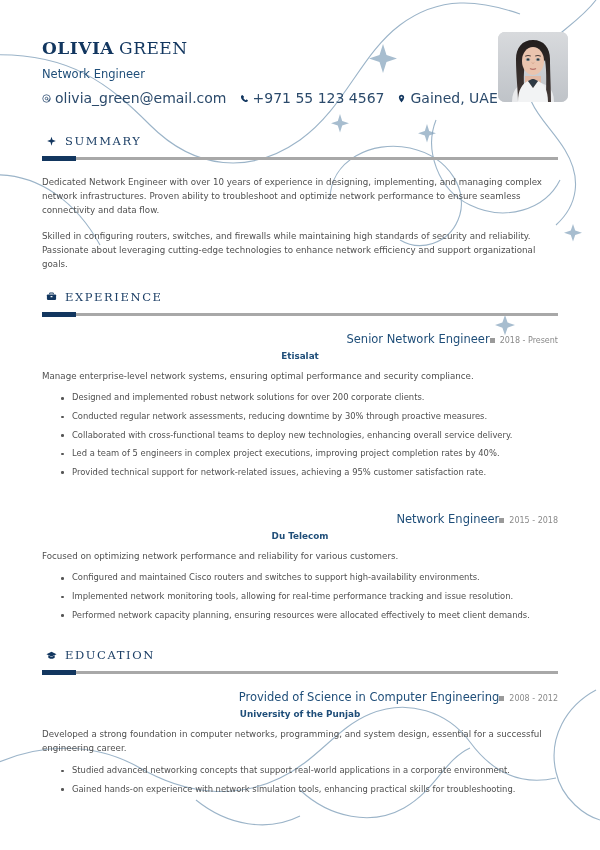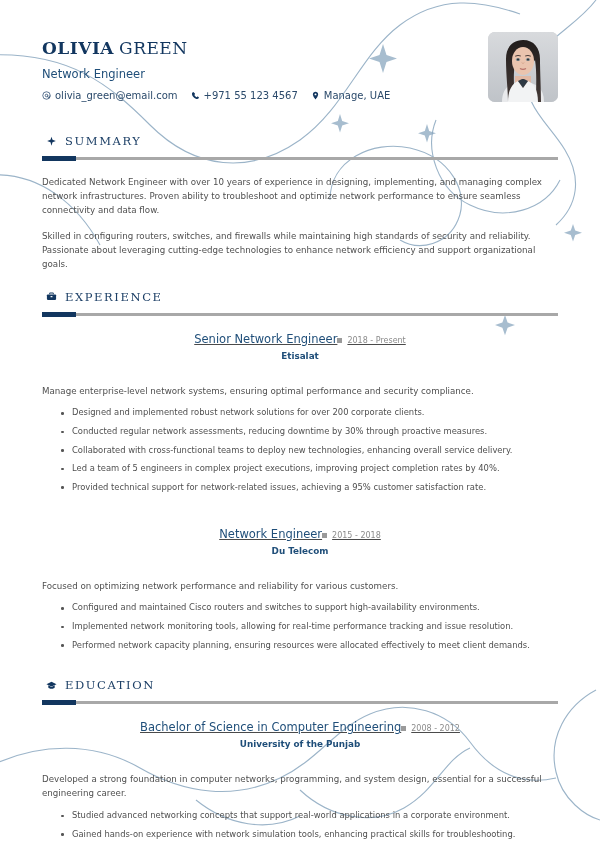--- a/index.html
+++ b/index.html
@@ -57,21 +57,21 @@
   .job-title {
     font-size: 11.5px;
     color: #1f4e79;
     margin-bottom: 9px;
   }
 
   .contacts {
     display: flex;
     align-items: center;
     gap: 13px;
-    font-size: 10px;
+    font-size: 14px;
     color: #2b4a6b;
     white-space: nowrap;
   }
   .contact {
     display: flex;
     align-items: center;
     gap: 4px;
   }
   .contact .ico {
     display: inline-flex;
@@ -134,23 +134,22 @@
     font-size: 8.7px;
     line-height: 1.62;
     color: #4f4f4f;
   }
   .summary p + p { margin-top: 12px; }
 
   
   .entry { margin-top: 16px; }
   .entry-top {
     display: flex;
-    justify-content: center;
+    justify-content: flex-end;
     align-items: baseline;
-    text-decoration: underline;
   }
   .entry-role {
     font-size: 11.5px;
     color: #1f4e79;
   }
   .entry-dates {
     display: flex;
     align-items: center;
     gap: 5px;
     font-size: 8px;
@@ -166,21 +165,21 @@
     font-size: 8.8px;
     font-weight: bold;
     color: #1f4e79;
     margin-top: 5px;
     text-align: center;
   }
   .entry-desc {
     font-size: 8.7px;
     line-height: 1.6;
     color: #4f4f4f;
-    margin-top: 24px;
+    margin-top: 9px;
   }
   ul.bullets {
     list-style: none;
     margin-top: 5px;
     padding-left: 19px;
   }
   ul.bullets li {
     position: relative;
     font-size: 8.4px;
     line-height: 1.5;
@@ -248,21 +247,21 @@
           </span>
           <span>+971 55 123 4567</span>
         </div>
         <div class="contact">
           <span class="ico">
             <svg width="9" height="9" viewBox="0 0 24 24" fill="currentColor">
               <path d="M12 2 C8.1 2 5 5.1 5 9 c0 5.2 7 13 7 13 s7-7.8 7-13 c0-3.9-3.1-7-7-7z"></path>
               <circle cx="12" cy="9" r="2.6" fill="#ffffff"></circle>
             </svg>
           </span>
-          <span>Manage, UAE</span>
+          <span>Gained, UAE</span>
         </div>
       </div>
     </div>
 
     <div class="photo">
       <svg viewBox="0 0 70 70" xmlns="http://www.w3.org/2000/svg">
         <defs>
           <linearGradient id="bgph" x1="0" y1="0" x2="0" y2="1">
             <stop offset="0%" stop-color="#d8dadd"></stop>
             <stop offset="100%" stop-color="#bfc3c8"></stop>
@@ -365,21 +364,21 @@
           <path d="M12 4 L23 9.2 L12 14.4 L1 9.2 Z"></path>
           <path d="M5 11.6 v4.2 c0 2 3.3 3.4 7 3.4 s7-1.4 7-3.4 v-4.2 L12 15.4 Z"></path>
         </svg>
       </span>
       <span class="sec-title">EDUCATION</span>
     </div>
     <div class="divider"></div>
 
     <div class="entry">
       <div class="entry-top">
-        <div class="entry-role">Bachelor of Science in Computer Engineering</div>
+        <div class="entry-role">Provided of Science in Computer Engineering</div>
         <div class="entry-dates">
           <span class="date-ico"></span>
           <span>2008 - 2012</span>
         </div>
       </div>
       <div class="entry-org">University of the Punjab</div>
       <div class="entry-desc">Developed a strong foundation in computer networks, programming, and system design, essential for a successful engineering career.</div>
       <ul class="bullets">
         <li>Studied advanced networking concepts that support real-world applications in a corporate environment.</li>
         <li>Gained hands-on experience with network simulation tools, enhancing practical skills for troubleshooting.</li>

